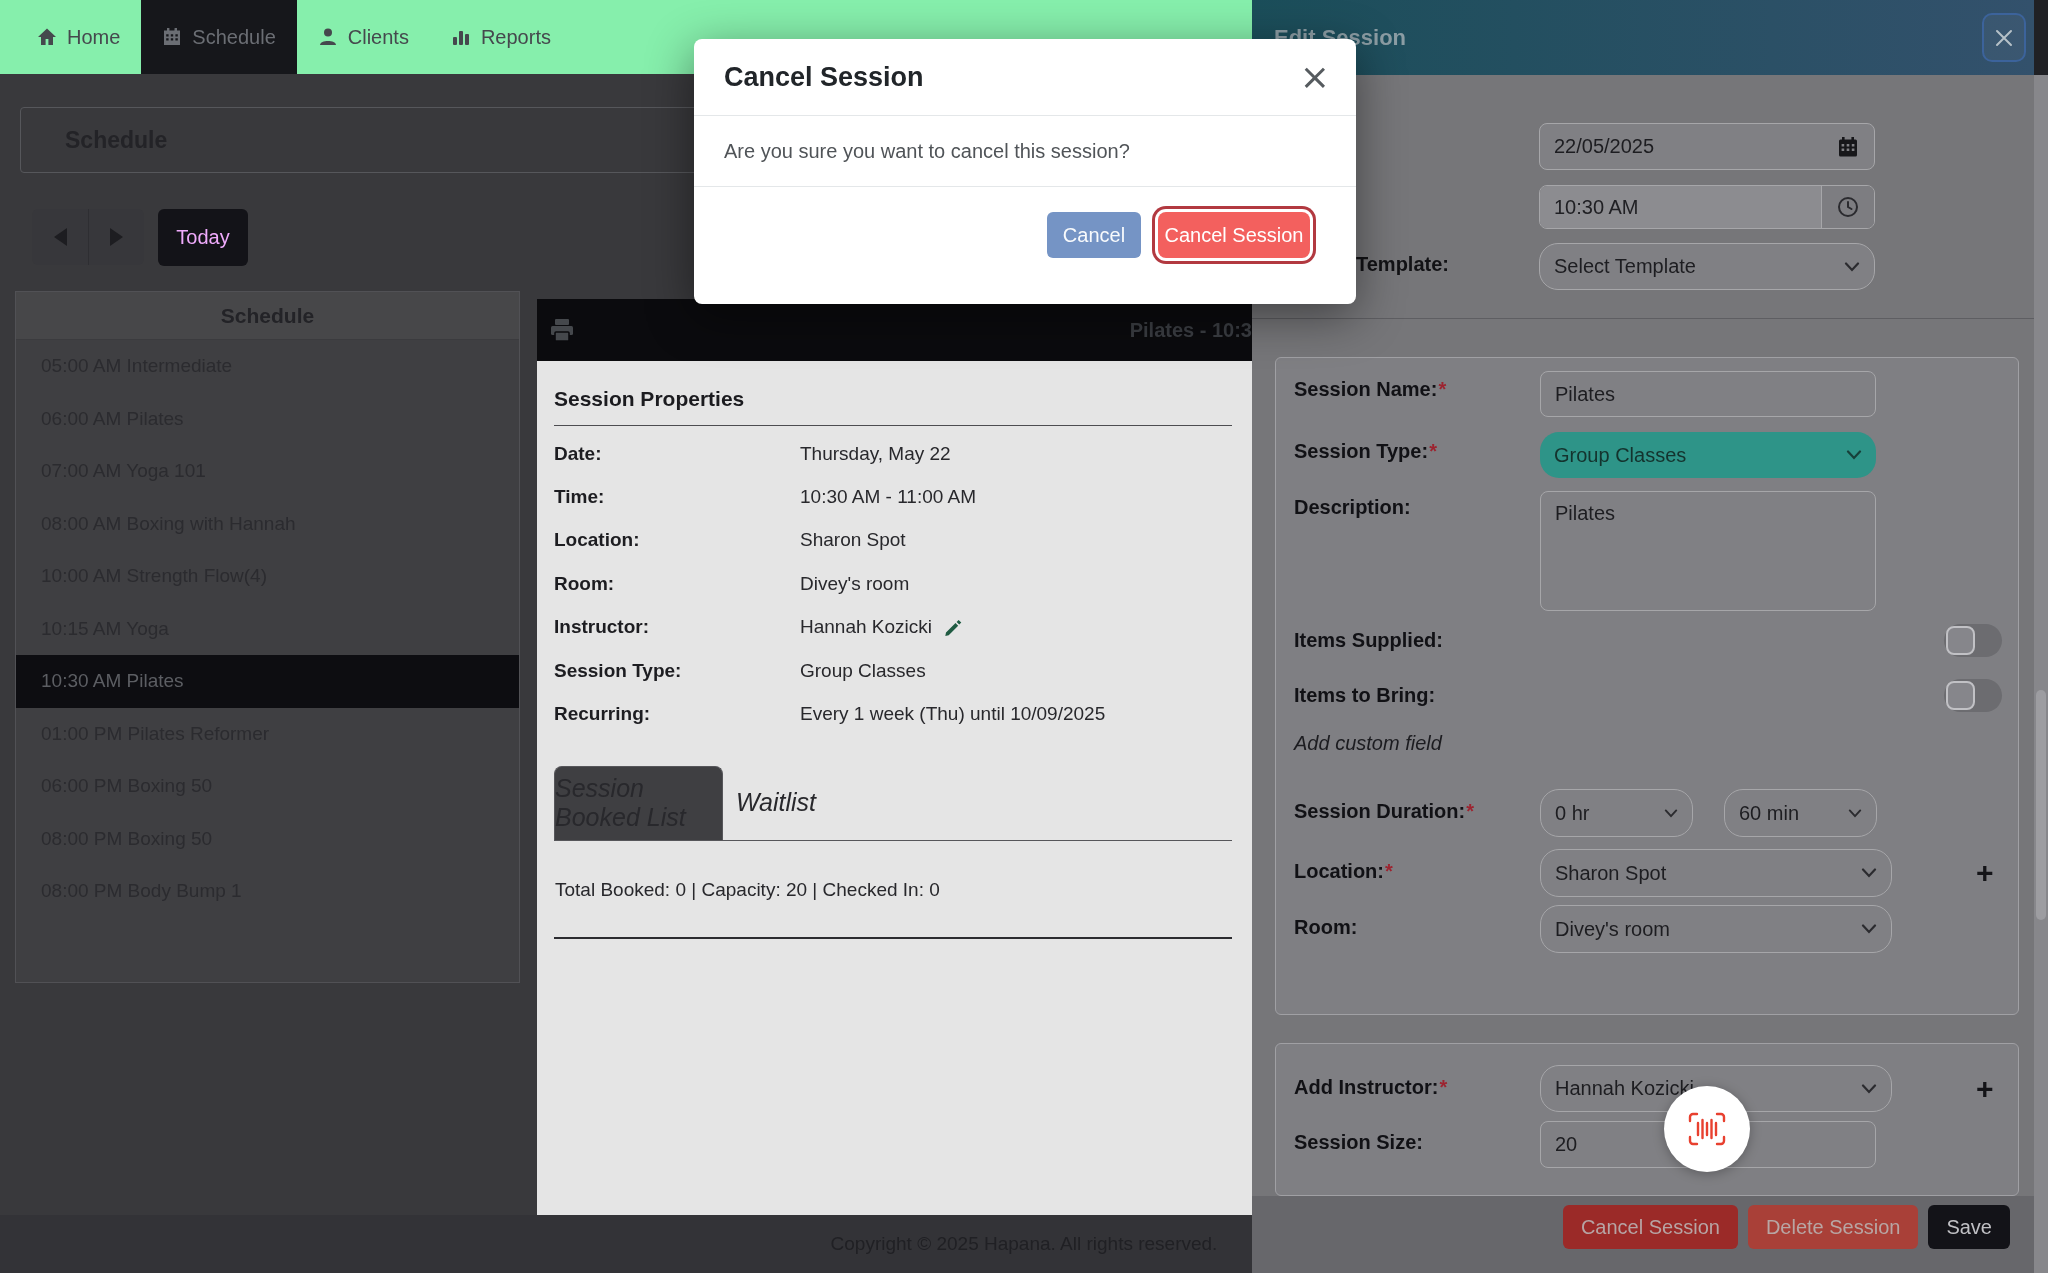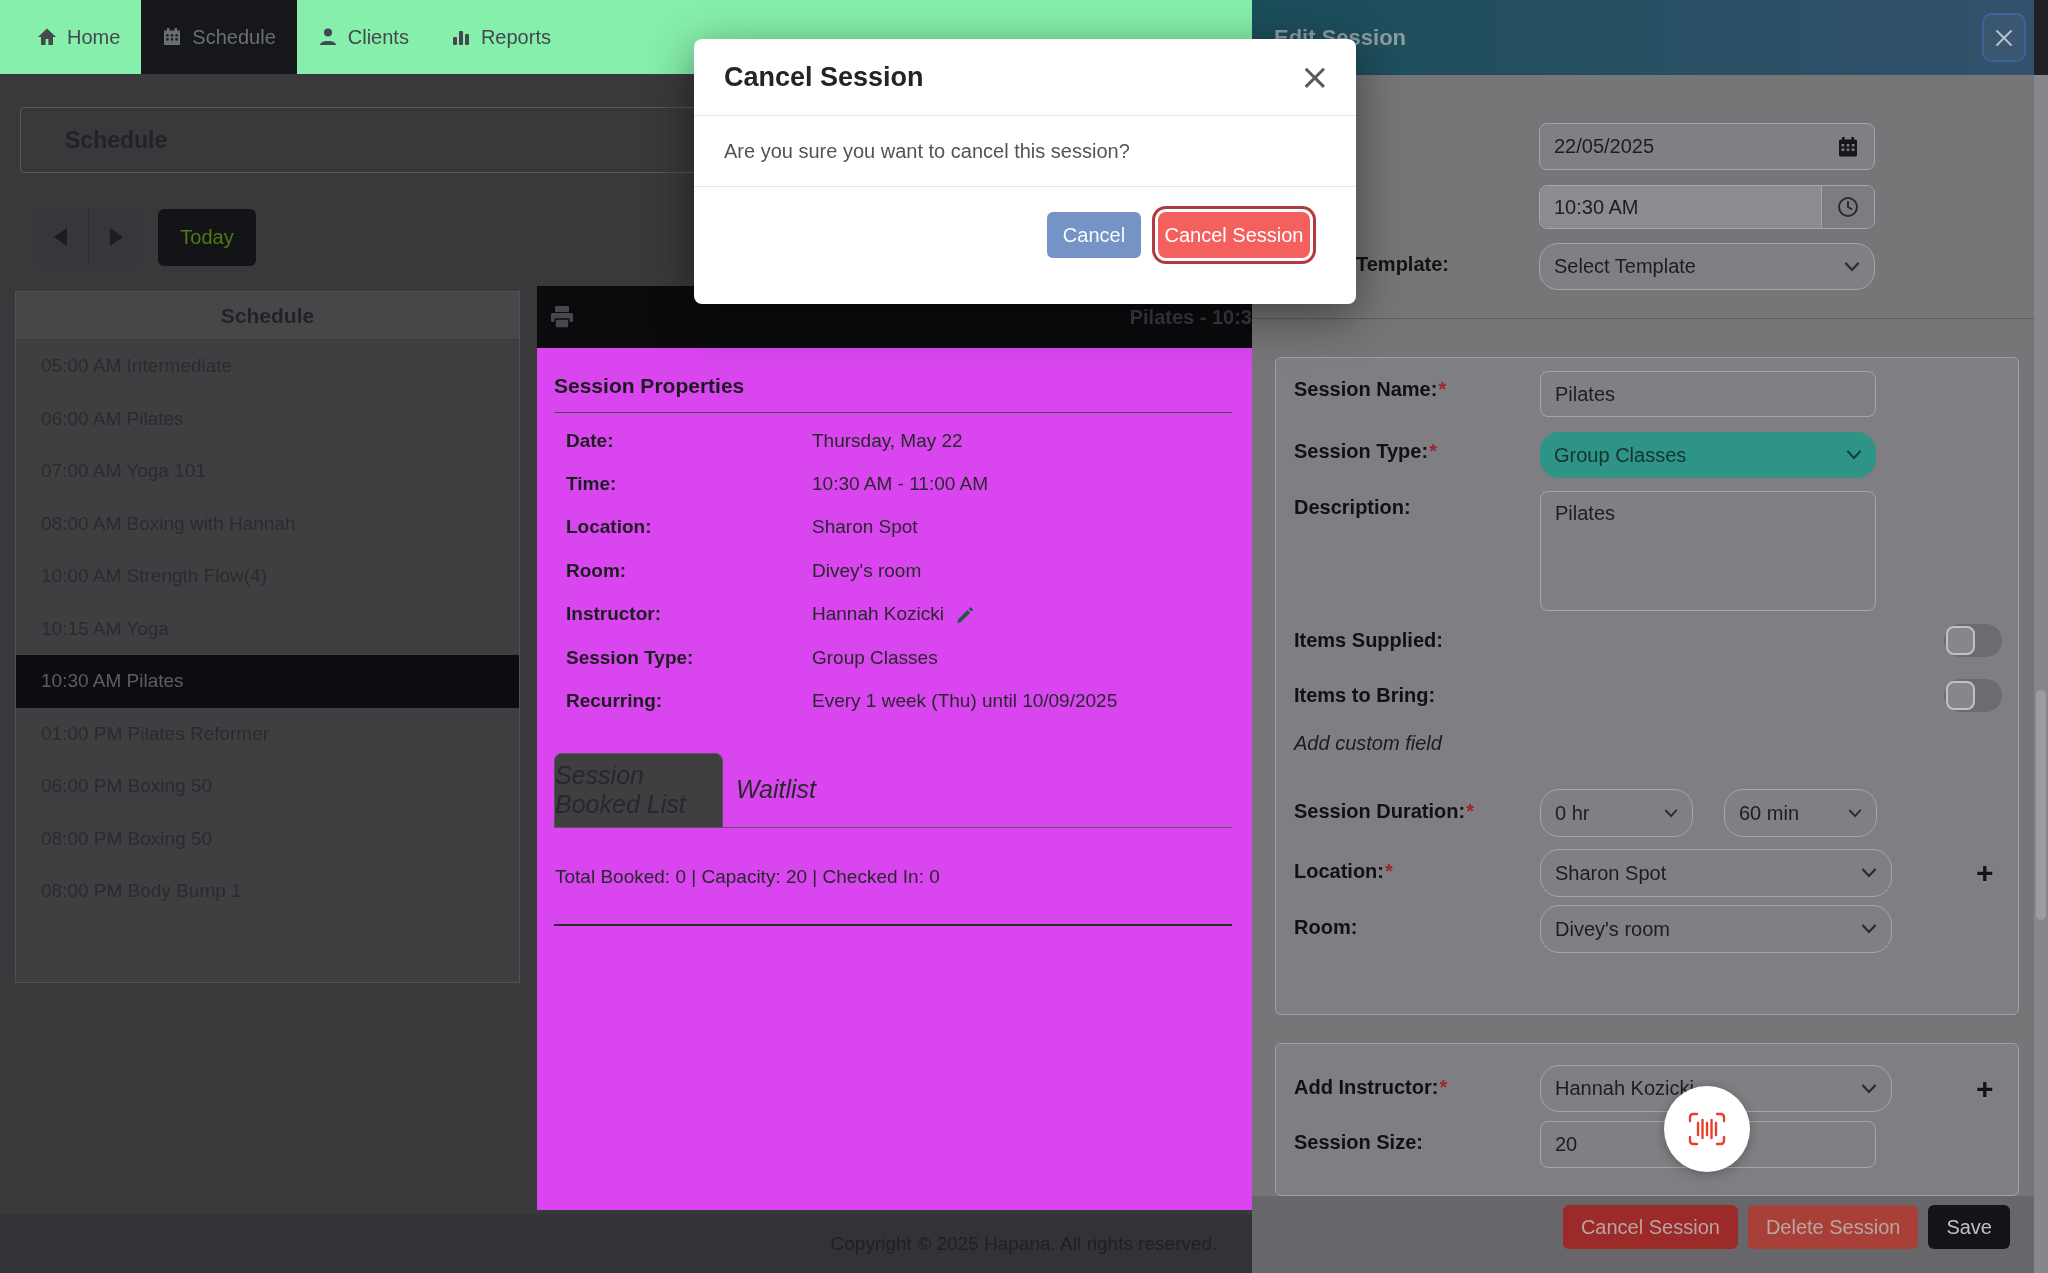--- a/index.html
+++ b/index.html
@@ -15,39 +15,39 @@
   .nav-item.active{background:#16171b;color:#6b6e74;}
 
   
   .page-title{position:absolute;left:20px;top:107px;width:1213px;height:66px;border:1px solid #56575b;
     border-radius:4px;display:flex;align-items:center;padding-left:44px;font-size:23px;font-weight:bold;color:#232327;}
   .nav-arrows{position:absolute;left:32px;top:209px;height:56px;display:flex;border-radius:6px;overflow:hidden;}
   .arrow-btn{width:56px;background:#37373b;display:flex;align-items:center;justify-content:center;}
   .arrow-btn + .arrow-btn{border-left:1px solid #2e2e32;}
   .tri-left{width:0;height:0;border-top:9px solid transparent;border-bottom:9px solid transparent;border-right:13px solid #1d1d21;}
   .tri-right{width:0;height:0;border-top:9px solid transparent;border-bottom:9px solid transparent;border-left:13px solid #1d1d21;}
-  .today-btn{position:absolute;left:158px;top:209px;width:98px;height:57px;background:#131318;color:#4d7c0f;
+  .today-btn{position:absolute;left:158px;top:209px;width:90px;height:57px;background:#131318;color:#f0abfc;
     border-radius:6px;font-size:20px;display:flex;align-items:center;justify-content:center;}
 
   
   .sched-list{position:absolute;left:15px;top:291px;width:505px;height:692px;background:#3f3f42;border:1px solid #515155;}
   .sched-head{height:48px;background:#474749;border-bottom:1px solid #3b3b3e;display:flex;align-items:center;
     justify-content:center;font-weight:bold;font-size:21px;color:#232327;}
   .sched-row{height:52.5px;display:flex;align-items:center;padding-left:25px;font-size:19px;color:#2b2b2f;}
   .sched-row.selected{background:#0d0d11;color:#5c5e63;}
 
   
-  .main-col{position:absolute;left:537px;top:286px;width:715px;height:924px;background:#d946ef;}
+  .main-col{position:absolute;left:537px;top:299px;width:715px;height:924px;background:#e5e5e5;}
   .toolbar{height:62px;background:#0b0b0e;display:flex;align-items:center;padding:0 0 0 12px;overflow:hidden;}
   .toolbar-title{margin-left:auto;font-size:20px;font-weight:bold;color:#3b3e43;white-space:nowrap;}
   .props{padding:26px 20px 0 17px;}
   .props-title{font-size:21px;font-weight:bold;color:#1b1b1f;margin:0 0 14px 0;}
   .props-divider{height:1px;background:#4d4d51;margin-bottom:6px;}
   .prop-row{display:flex;align-items:center;height:43.4px;font-size:19px;}
-  .prop-label{width:246px;font-weight:bold;color:#1d1d21;margin-left:12px;}
+  .prop-label{width:246px;font-weight:bold;color:#1d1d21;}
   .prop-value{color:#28282c;display:flex;align-items:center;gap:12px;}
   .tabs-bar{margin:30px 20px 0 17px;display:flex;border-bottom:1px solid #56565a;height:75px;align-items:stretch;}
   .tab{display:flex;align-items:center;justify-content:center;font-size:25px;color:#28282c;font-style:italic;}
   .tab.active{width:169px;border:1px solid #56565a;border-bottom:none;border-radius:8px 8px 0 0;background:#3f3f42;}
   .tab.plain{width:106px;}
   .summary{margin:38px 20px 0 18px;font-size:19px;color:#28282c;}
   .divider2{margin:36px 20px 0 17px;height:2px;background:#2c2c30;}
 
   
   .footer{position:absolute;left:0;top:1215px;width:2048px;height:58px;background:#333337;

